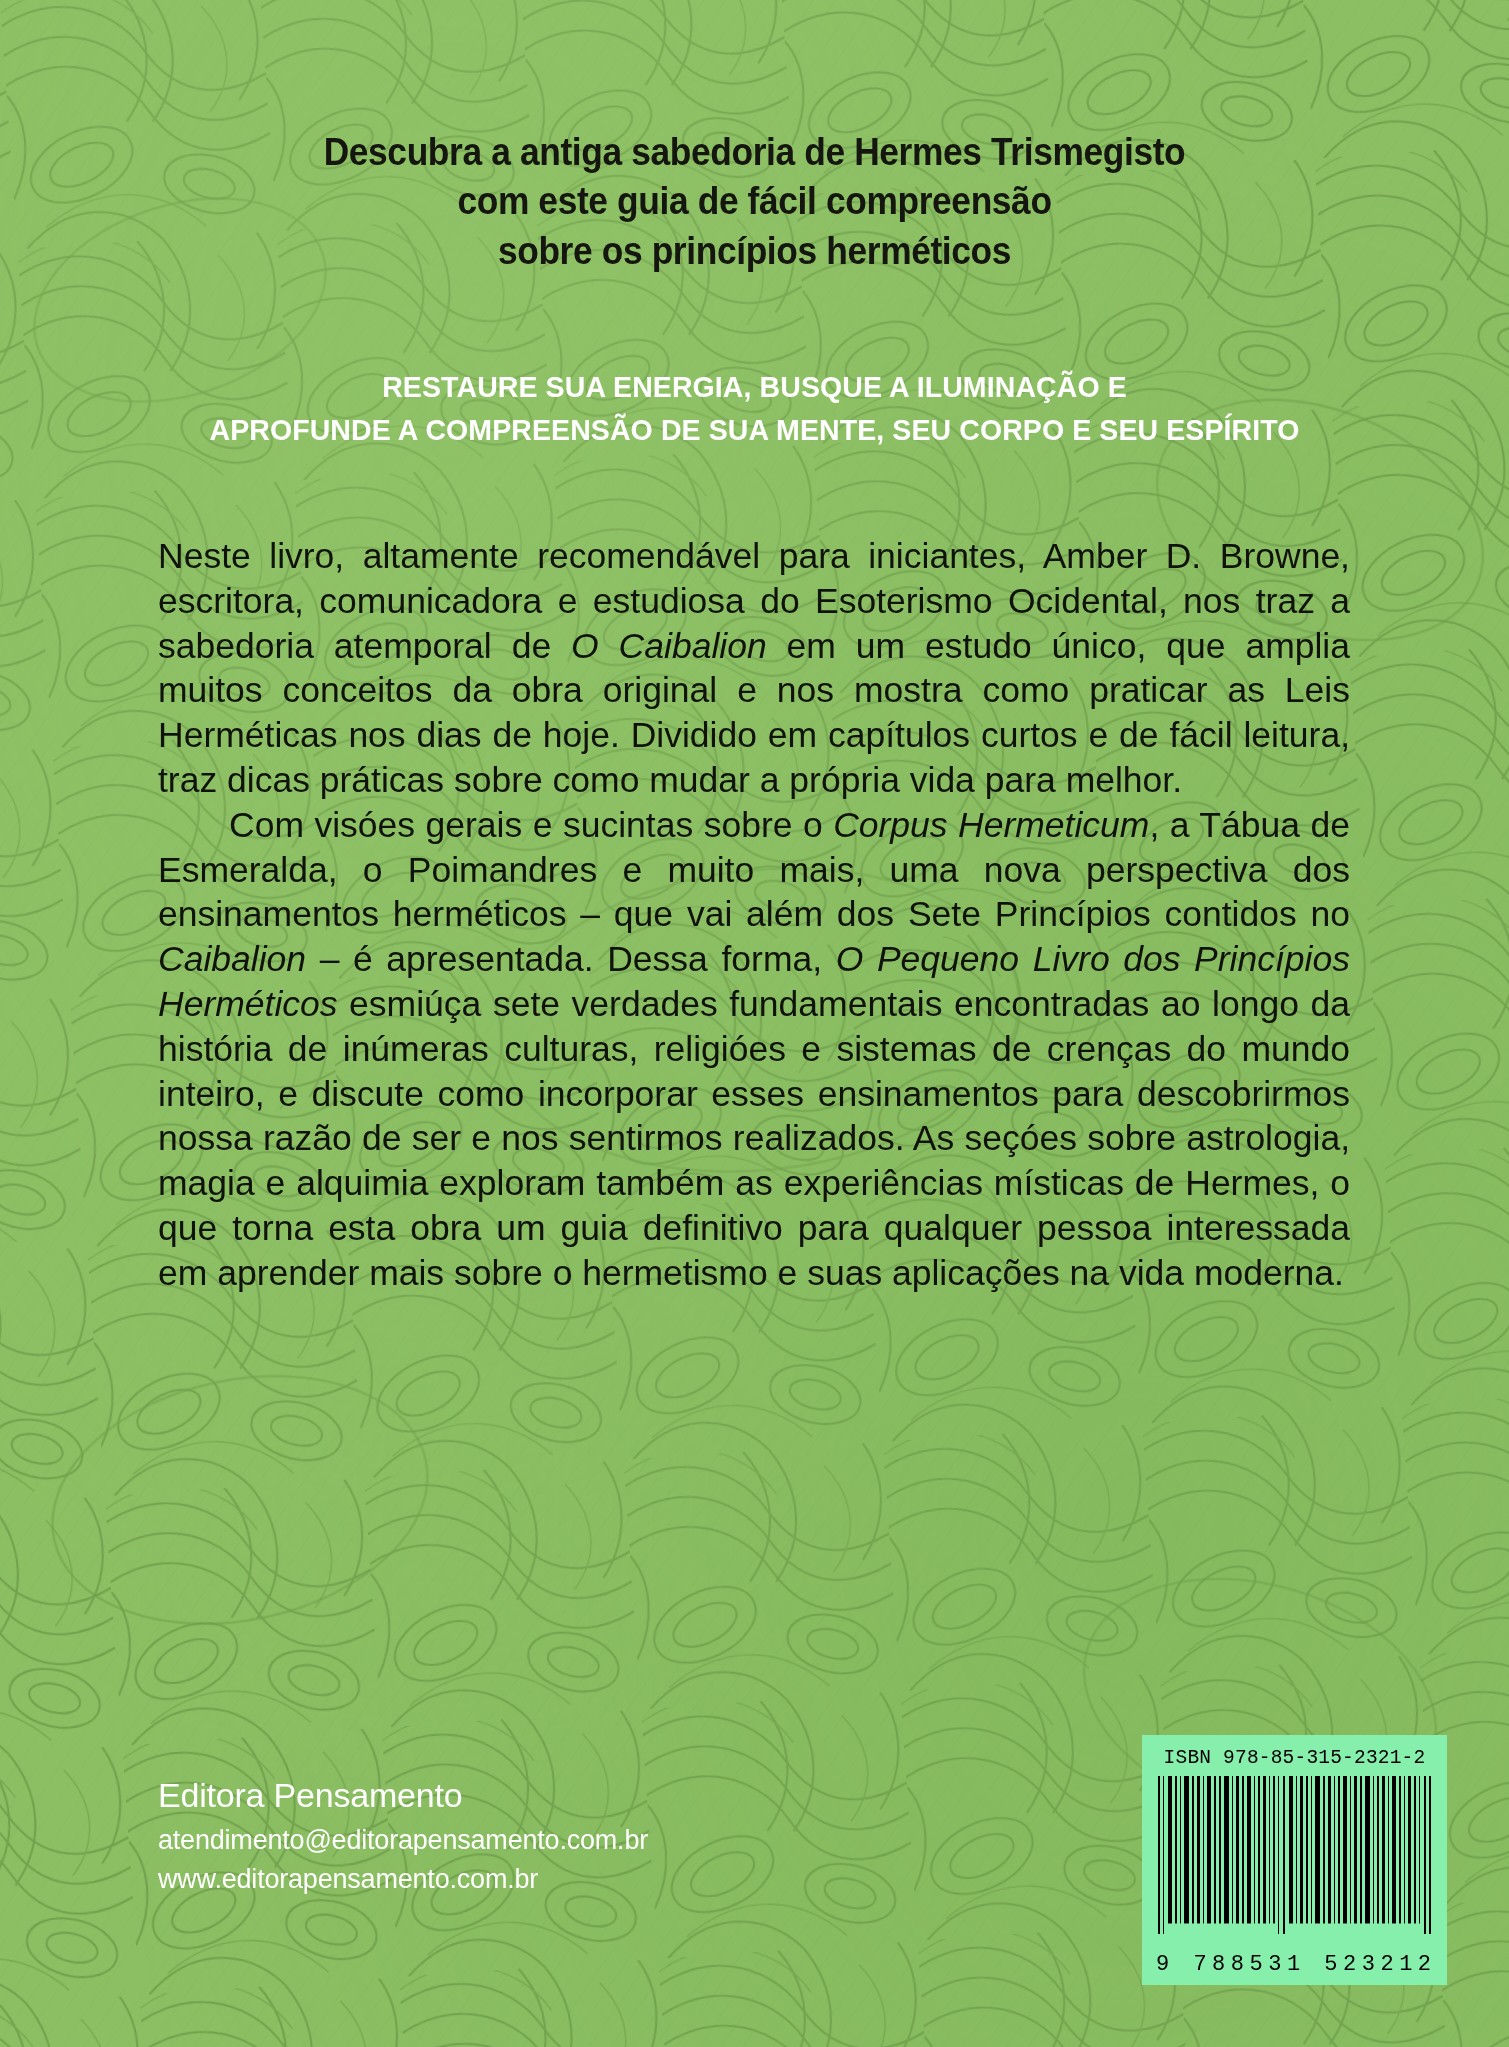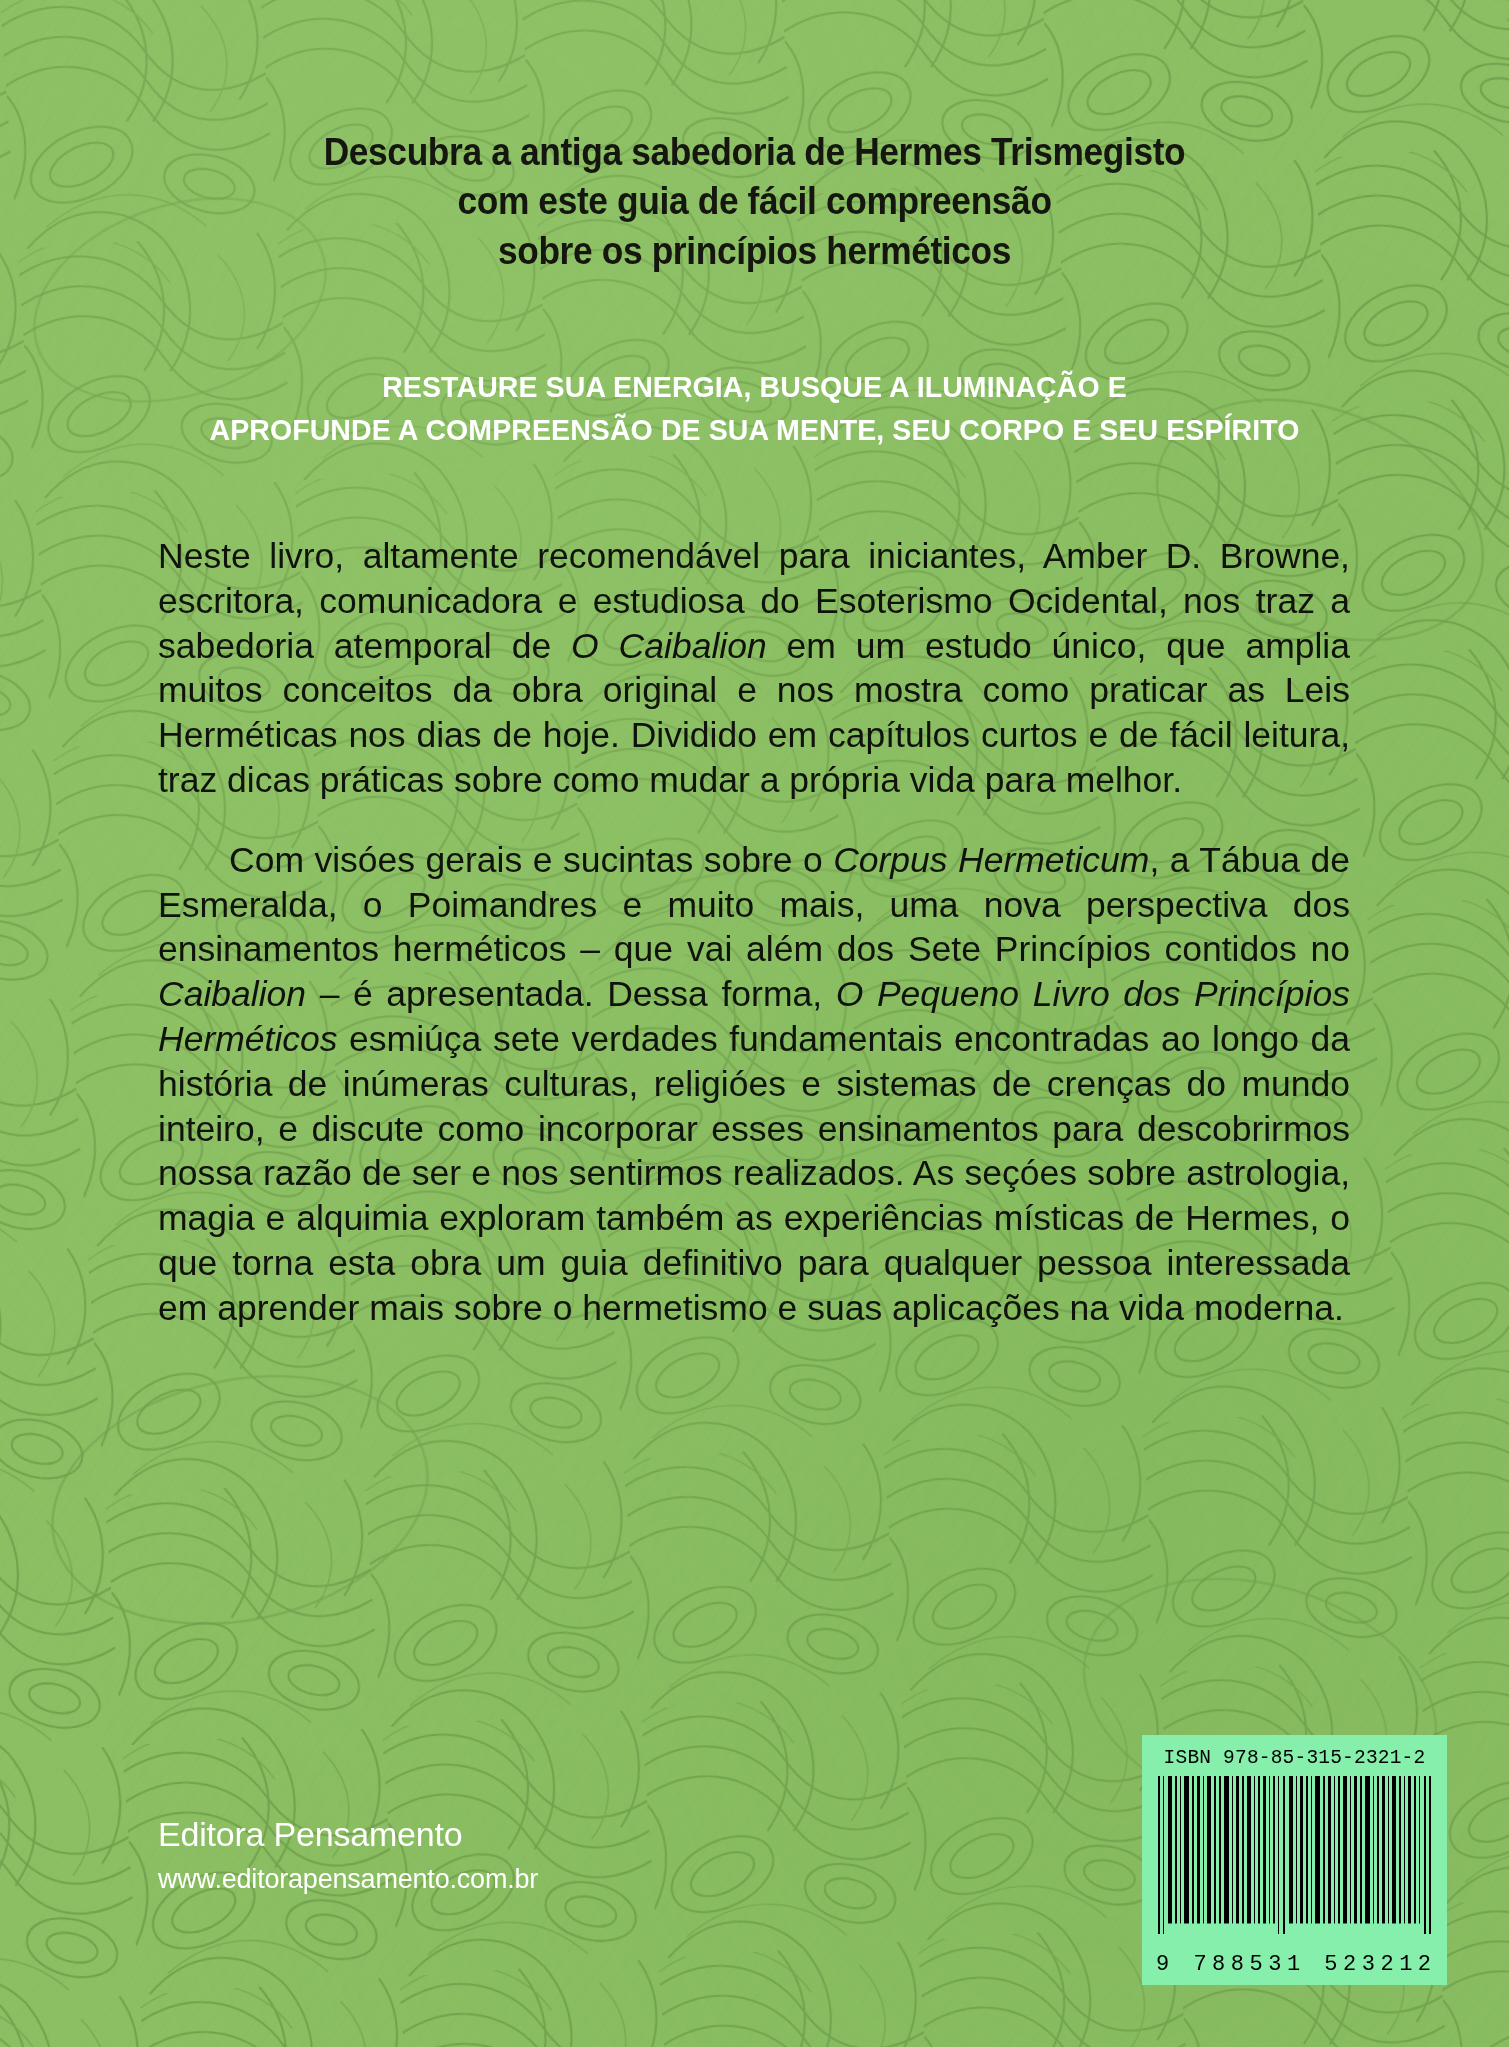--- a/index.html
+++ b/index.html
@@ -88,21 +88,21 @@
     width: 1192px;
     color: #10120c;
     font-family: Liberation Sans, sans-serif;
     font-size: 35.5px;
     line-height: 1.262;
     text-align: justify;
     text-justify: inter-word;
     hyphens: manual;
   }
   .blurb p { margin: 0; }
-  .blurb p + p { text-indent: 2.0em; margin-top: 35px; }
+  .blurb p + p { text-indent: 2.0em; }
   .blurb i { font-style: italic; }
 
   .imprint {
     position: absolute;
     left: 158px;
     bottom: 148px;
     color: #ffffff;
     font-family: "Liberation Sans", sans-serif;
   }
   .imprint .pub {
@@ -211,20 +211,21 @@
     <span class="l">APROFUNDE A COMPREENSÃO DE SUA MENTE, SEU CORPO E SEU ESPÍRITO</span>
   </div>
 
   <div class="blurb">
     <p><span>Neste livro, altamente recomendável para iniciantes, Amber D. Browne, escritora, comunicadora e estudiosa do Esoterismo Ocidental, nos traz a sabedoria atemporal de </span><i>O Caibalion</i><span> em um estudo único, que amplia muitos conceitos da obra original e nos mostra como praticar as Leis Herméticas nos dias de hoje. Dividido em capítulos curtos e de fácil leitura, traz dicas práticas sobre como mudar a própria vida para melhor.</span></p>
     <p><span>Com visóes gerais e sucintas sobre o </span><i>Corpus Hermeticum</i><span>, a Tábua de Esmeralda, o Poimandres e muito mais, uma nova perspectiva dos ensinamentos herméticos – que vai além dos Sete Princípios contidos no </span><i>Caibalion</i><span> – é apresentada. Dessa forma, </span><i>O Pequeno Livro dos Princípios Herméticos</i><span> esmiúça sete verdades fundamentais encontradas ao longo da história de inúmeras culturas, religióes e sistemas de crenças do mundo inteiro, e discute como incorporar esses ensinamentos para descobrirmos nossa razão de ser e nos sentirmos realizados. As seçóes sobre astrologia, magia e alquimia exploram também as experiências místicas de Hermes, o que torna esta obra um guia definitivo para qualquer pessoa interessada em aprender mais sobre o hermetismo e suas aplicações na vida moderna.</span></p>
   </div>
 
   <div class="imprint">
     <div class="pub">Editora Pensamento</div>
+    <div class="contact">atendimento@editorapensamento.com.br</div>
     <div class="contact">www.editorapensamento.com.br</div>
   </div>
 
   <div class="barcode-box">
     <div class="barcode-isbn">ISBN 978-85-315-2321-2</div>
     <svg class="barcode-bars" viewBox="0 0 277 150" preserveAspectRatio="none" aria-hidden="true">
       <g fill="#000">
         <rect x="2" y="0" width="2" height="150"></rect>
         <rect x="7" y="0" width="1" height="150"></rect>
         <rect x="12" y="0" width="4" height="140"></rect>

